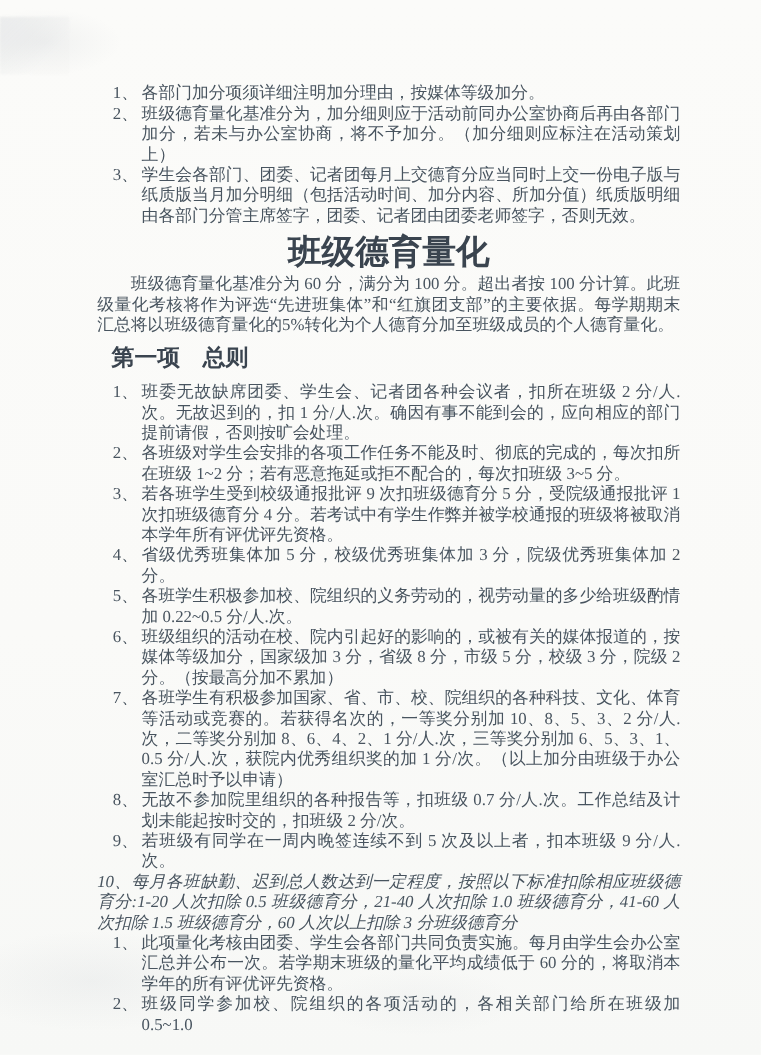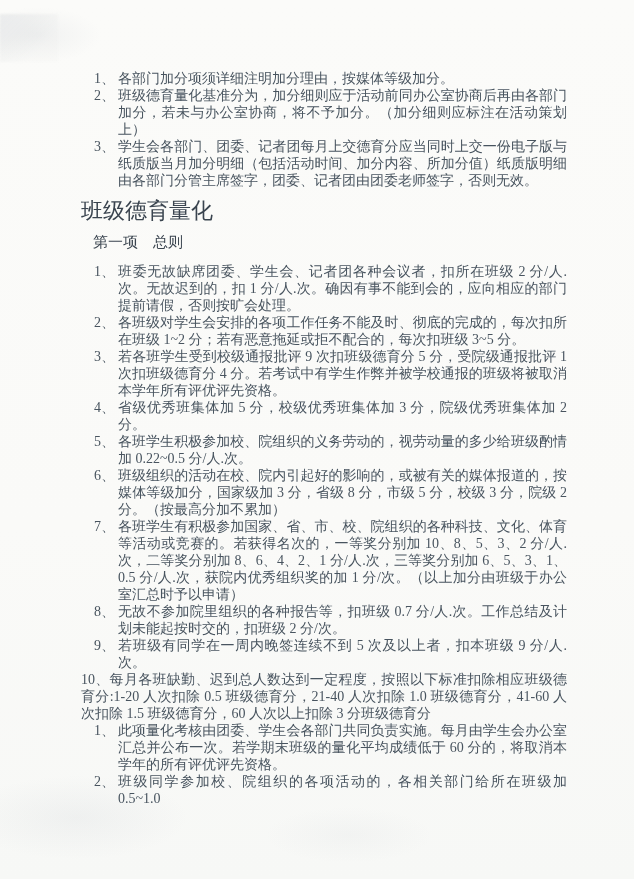--- a/index.html
+++ b/index.html
@@ -20,37 +20,38 @@
     color: #48545f;
   }
   .content {
     position: absolute;
     left: 81px; top: 70px; width: 486px;
     font-size: 14px; line-height: 17px;
   }
   .li { display: flex; }
   .li .num { flex: 0 0 24px; padding-left: 13px; box-sizing: content-box; white-space: nowrap; }
   .li .txt { flex: 1; text-align: justify; }
-  .li.flat { display: block; text-align: justify; }
+  .li.flat { display: block; text-align: justify; font-style: italic; }
   .li.flat .num, .li.flat .txt { display: inline; padding-left: 0; }
   .doc-title {
     margin: 9px 0 5px 0;
-    font-size: 22px; line-height: 26px;
-    font-weight: normal;
+    text-align: center;
+    font-size: 28px; line-height: 26px;
+    font-weight: bold;
     color: #3a444f;
   }
   .intro {
     margin: 0 0 7px 0;
     text-indent: 2em;
     text-align: justify;
   }
   .section-heading {
     margin: 9px 0 11px 12px;
-    font-size: 15px; line-height: 19px;
-    font-weight: normal;
+    font-size: 19px; line-height: 19px;
+    font-weight: bold;
     color: #3a444f;
   }
   .preamble { margin-bottom: 0; }
   .noise {
     position: absolute;
     pointer-events: none;
   }
   .noise.tl {
     left: 0; top: 14px; width: 58px; height: 48px;
     background: linear-gradient(135deg, rgba(148,156,168,0.14), rgba(148,156,168,0.02) 70%);
@@ -75,20 +76,21 @@
         <span class="txt">班级德育量化基准分为，加分细则应于活动前同办公室协商后再由各部门加分，若未与办公室协商，将不予加分。（加分细则应标注在活动策划上）</span>
       </div>
       <div class="li">
         <span class="num">3、</span>
         <span class="txt">学生会各部门、团委、记者团每月上交德育分应当同时上交一份电子版与纸质版当月加分明细（包括活动时间、加分内容、所加分值）纸质版明细由各部门分管主席签字，团委、记者团由团委老师签字，否则无效。</span>
       </div>
     </div>
 
     <div class="doc-title">班级德育量化</div>
 
+    <div class="intro">班级德育量化基准分为 60 分，满分为 100 分。超出者按 100 分计算。此班级量化考核将作为评选“先进班集体”和“红旗团支部”的主要依据。每学期期末汇总将以班级德育量化的5%转化为个人德育分加至班级成员的个人德育量化。</div>
 
     <div>
       <div class="section-heading">第一项　总则</div>
 
       <div class="li">
         <span class="num">1、</span>
         <span class="txt">班委无故缺席团委、学生会、记者团各种会议者，扣所在班级 2 分/人.次。无故迟到的，扣 1 分/人.次。确因有事不能到会的，应向相应的部门提前请假，否则按旷会处理。</span>
       </div>
       <div class="li">
         <span class="num">2、</span>

